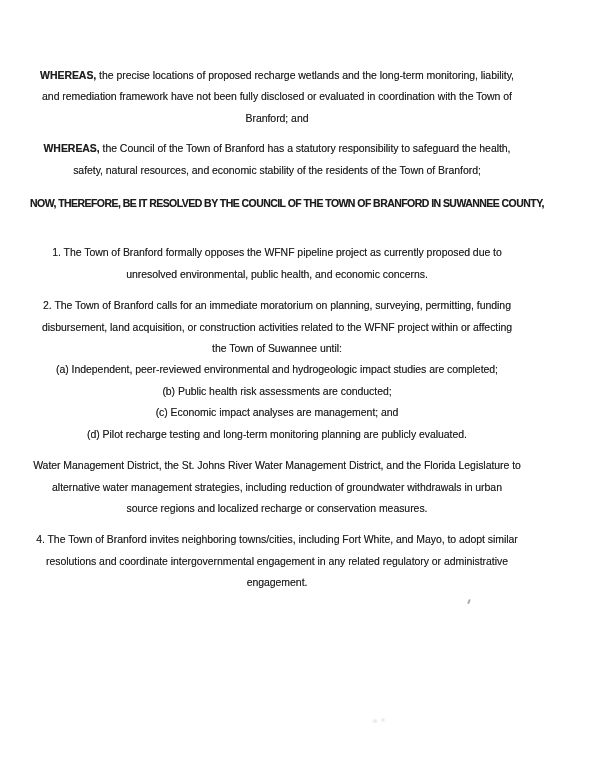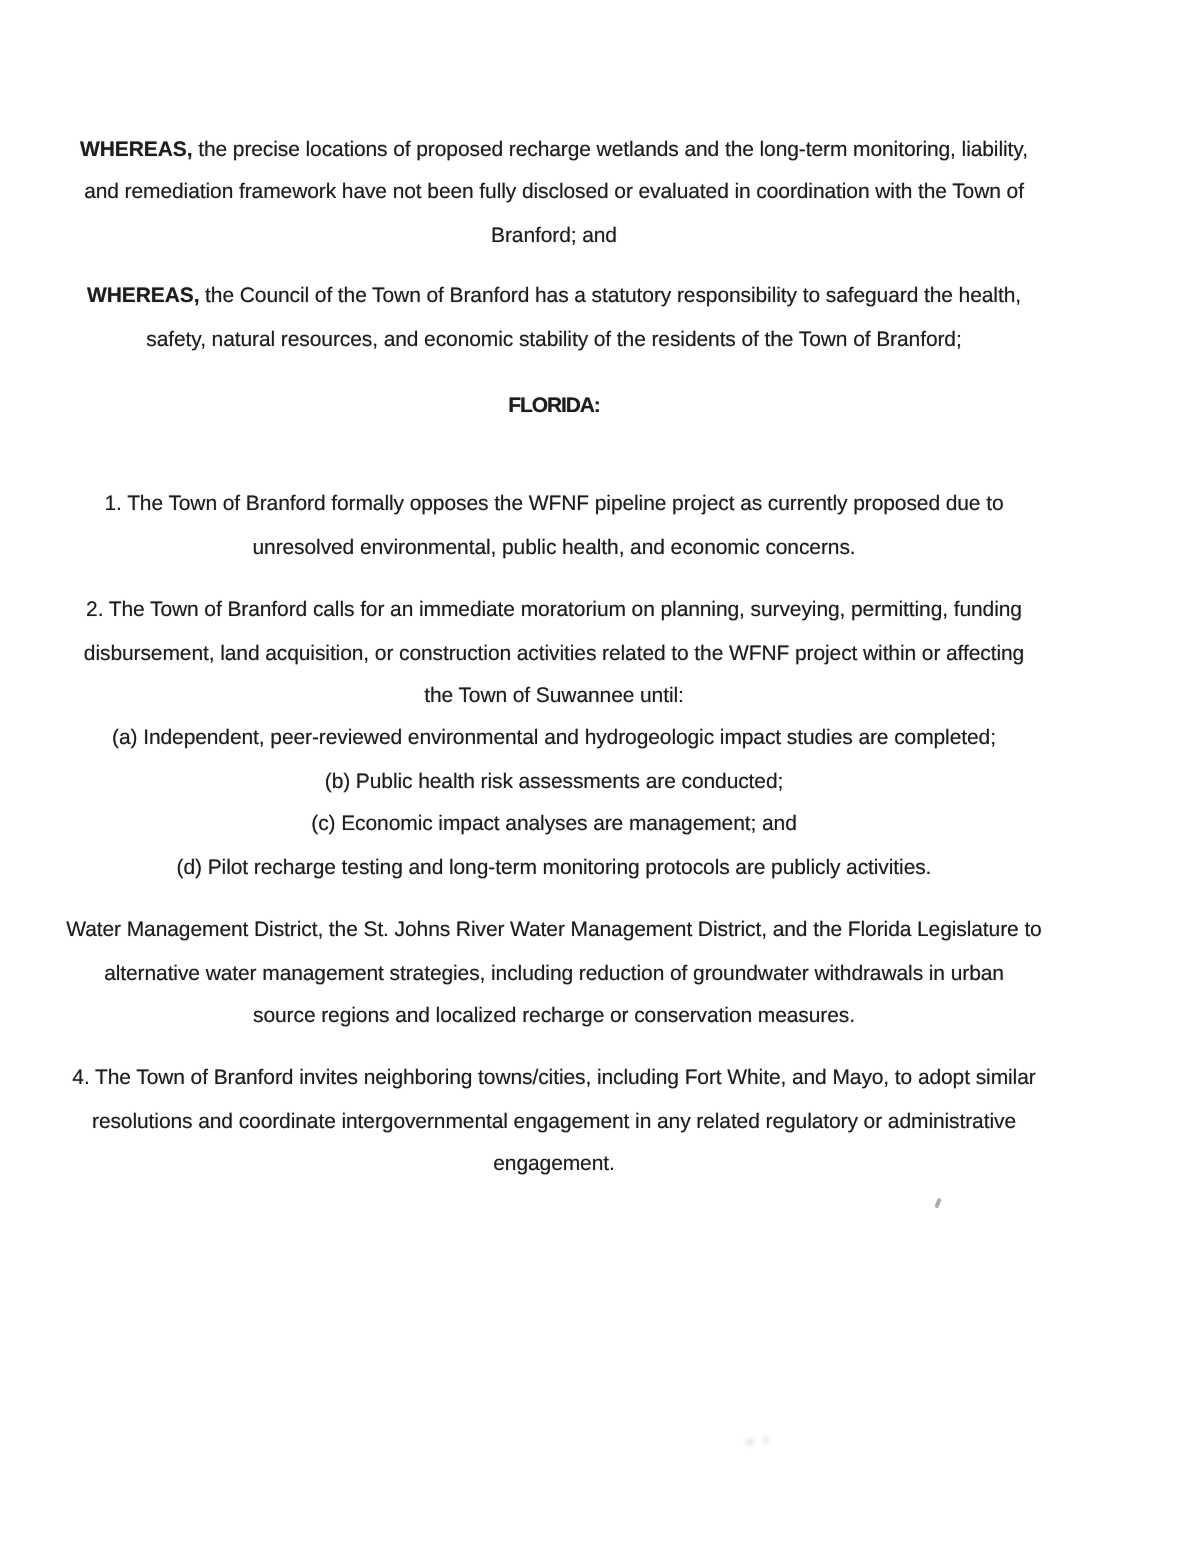--- a/index.html
+++ b/index.html
@@ -76,34 +76,34 @@
       <div class="para p-whereas">
         <div class="line"><span class="bold">WHEREAS,</span><span> the precise locations of proposed recharge wetlands and the long-term monitoring, liability,</span></div>
         <div class="line"><span>and remediation framework have not been fully disclosed or evaluated in coordination with the Town of</span></div>
         <div class="line"><span>Branford; and</span></div>
       </div>
       <div class="para p-whereas-tight">
         <div class="line"><span class="bold">WHEREAS,</span><span> the Council of the Town of Branford has a statutory responsibility to safeguard the health,</span></div>
         <div class="line"><span>safety, natural resources, and economic stability of the residents of the Town of Branford;</span></div>
       </div>
       <div class="para p-resolved">
-        <div class="line"><span class="bold">FLORIDA:</span></div>
+        <div class="line"><span class="bold">NOW, THEREFORE, BE IT RESOLVED BY THE COUNCIL OF THE TOWN OF BRANFORD IN SUWANNEE COUNTY,</span></div>
       </div>
       <div class="para p-item">
         <div class="line"><span>1. The Town of Branford formally opposes the WFNF pipeline project as currently proposed due to</span></div>
         <div class="line"><span>unresolved environmental, public health, and economic concerns.</span></div>
       </div>
       <div class="para p-item">
         <div class="line"><span>2. The Town of Branford calls for an immediate moratorium on planning, surveying, permitting, funding</span></div>
         <div class="line"><span>disbursement, land acquisition, or construction activities related to the WFNF project within or affecting</span></div>
         <div class="line"><span>the Town of Suwannee until:</span></div>
         <div class="line"><span>(a) Independent, peer-reviewed environmental and hydrogeologic impact studies are completed;</span></div>
         <div class="line"><span>(b) Public health risk assessments are conducted;</span></div>
         <div class="line"><span>(c) Economic impact analyses are management; and</span></div>
-        <div class="line"><span>(d) Pilot recharge testing and long-term monitoring protocols are publicly activities.</span></div>
+        <div class="line"><span>(d) Pilot recharge testing and long-term monitoring planning are publicly evaluated.</span></div>
       </div>
       <div class="para p-item">
         <div class="line"><span>Water Management District, the St. Johns River Water Management District, and the Florida Legislature to</span></div>
         <div class="line"><span>alternative water management strategies, including reduction of groundwater withdrawals in urban</span></div>
         <div class="line"><span>source regions and localized recharge or conservation measures.</span></div>
       </div>
       <div class="para p-item">
         <div class="line"><span>4. The Town of Branford invites neighboring towns/cities, including Fort White, and Mayo, to adopt similar</span></div>
         <div class="line"><span>resolutions and coordinate intergovernmental engagement in any related regulatory or administrative</span></div>
         <div class="line"><span>engagement.</span></div>

